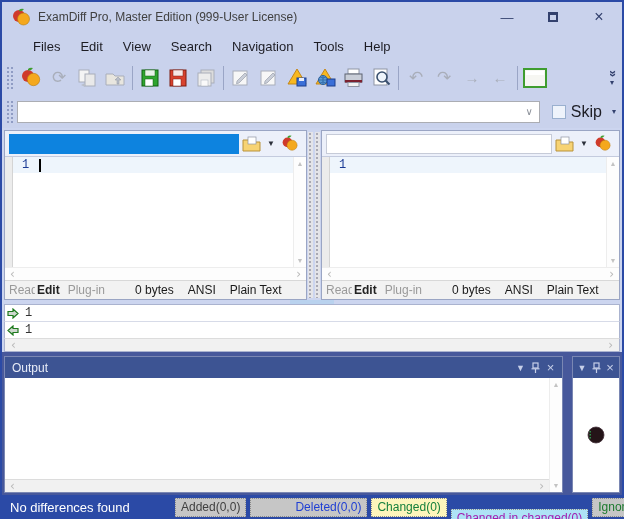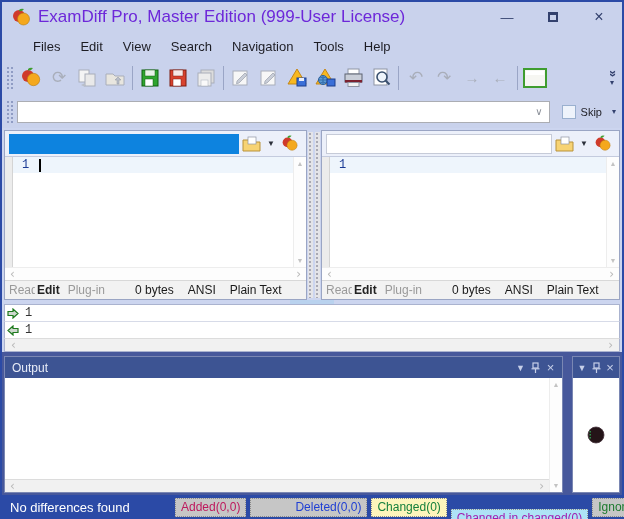--- a/index.html
+++ b/index.html
@@ -4,21 +4,21 @@
 <style>
   * { box-sizing: border-box; margin: 0; padding: 0; }
   html,body { width: 624px; height: 519px; overflow: hidden;
     font-family: "Liberation Sans", sans-serif; }
   .window { width: 624px; height: 519px; background: #ccd5ef;
     border: 2px solid #2b4aa6; border-bottom: none; display: flex; flex-direction: column; }
 
   
   .titlebar { height: 30px; background: #c9d2ec; display: flex; align-items: center; flex: 0 0 auto; }
   .app-icon { margin: 0 8px 0 10px; width: 18px; height: 18px; }
-  .title-text { font-size: 17px; color: #6d28d9; flex: 1 1 auto; }
+  .title-text { font-size: 12px; color: #404040; flex: 1 1 auto; }
   .win-controls { display: flex; align-items: center; height: 100%; }
   .win-btn { width: 46px; height: 100%; display: flex; align-items: center; justify-content: center;
     color: #33416e; font-size: 13px; cursor: default; }
   .win-btn .maxbox { width: 10px; height: 10px; border: 2px solid #33416e; border-top-width: 3px; }
 
   
   .menubar { height: 28px; background: #c9d2ec; display: flex; align-items: center; padding-left: 21px; flex: 0 0 auto; }
   .menu-item { padding: 4px 10px; font-size: 13px; color: #1d1d24; }
 
   
@@ -33,21 +33,21 @@
   .chev-dbl { display: inline-block; transform: rotate(90deg); font-size: 12px; font-weight: bold; }
   .tri-down { font-size: 8px; }
   .txt-ico { font-size: 17px; color: #a9aeba; line-height: 1; }
   .txt-ico.arrow { font-size: 15px; font-weight: bold; }
 
   .filterbar { height: 33px; background: #c9d2ec; display: flex; align-items: center; padding: 0 6px 0 2px; flex: 0 0 auto; }
   .combo { flex: 1 1 auto; height: 22px; background: #ffffff; border: 1px solid #abadb3;
     display: flex; align-items: center; justify-content: flex-end; margin-right: 12px; }
   .combo-chevron { color: #8a8f98; font-size: 10px; padding-right: 6px; }
   .checkbox { width: 14px; height: 14px; background: #eef3fb; border: 1px solid #9ab0cf; margin-right: 5px; }
-  .skip-label { font-size: 11px; color: #1d1d24; margin-right: 10px; }
+  .skip-label { font-size: 16px; color: #1d1d24; margin-right: 10px; }
 
   
   .main { height: 172px; display: flex; padding: 2px 2px 0 2px; flex: 0 0 auto; }
   .pane { background: #ffffff; border: 1px solid #9aa5c4; display: flex; flex-direction: column; }
   .pane.left { width: 303px; }
   .pane.right { flex: 1 1 auto; }
   .pane-splitter { width: 14px; display: flex; justify-content: space-between; padding: 2px 1px; }
   .split-strip { width: 5px; background: #e4e4e8;
     background-image: radial-gradient(#a9a9b4 1px, transparent 1px); background-size: 4px 4px; }
 
@@ -459,21 +459,21 @@
           <circle cx="10" cy="10" r="8" fill="#241418" stroke="#44303a" stroke-width="0.8"></circle>
           <line x1="4.2" y1="6" x2="4.2" y2="14" stroke="#2e8f4a" stroke-width="1.6" stroke-dasharray="1.5 1.5"></line>
         </svg>
       </div>
     </div>
   </div>
 
   <div class="statusbar">
     <span class="sb-msg">No differences found</span>
     <div class="badges">
-        <span class="badge" style="background: rgb(198, 198, 198); color: #be185d;">Added(0,0)</span>
+        <span class="badge" style="background: rgb(198, 198, 198); color: #404040;">Added(0,0)</span>
         <span class="badge" style="background: rgb(198, 198, 198); color: rgb(31, 63, 212); padding-left: 44px;">Deleted(0,0)</span>
         <span class="badge" style="background: rgb(253, 245, 188); color: #15803d;">Changed(0)</span>
         <span class="badge" style="background: rgb(174, 227, 246); color: #a21caf; margin-top: 23px;">Changed in changed(0)</span>
         <span class="badge" style="background: rgb(198, 198, 198); color: rgb(29, 122, 46);">Ignored</span>
       </div>
     <div class="sb-grip"></div>
   </div>
 
 </div>
 

